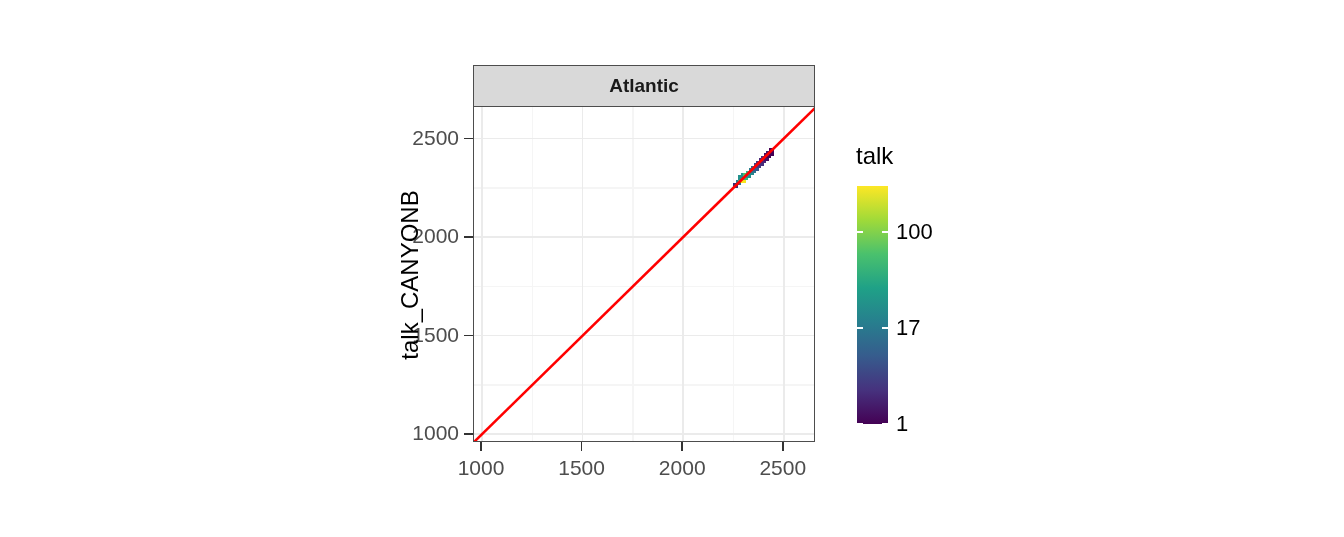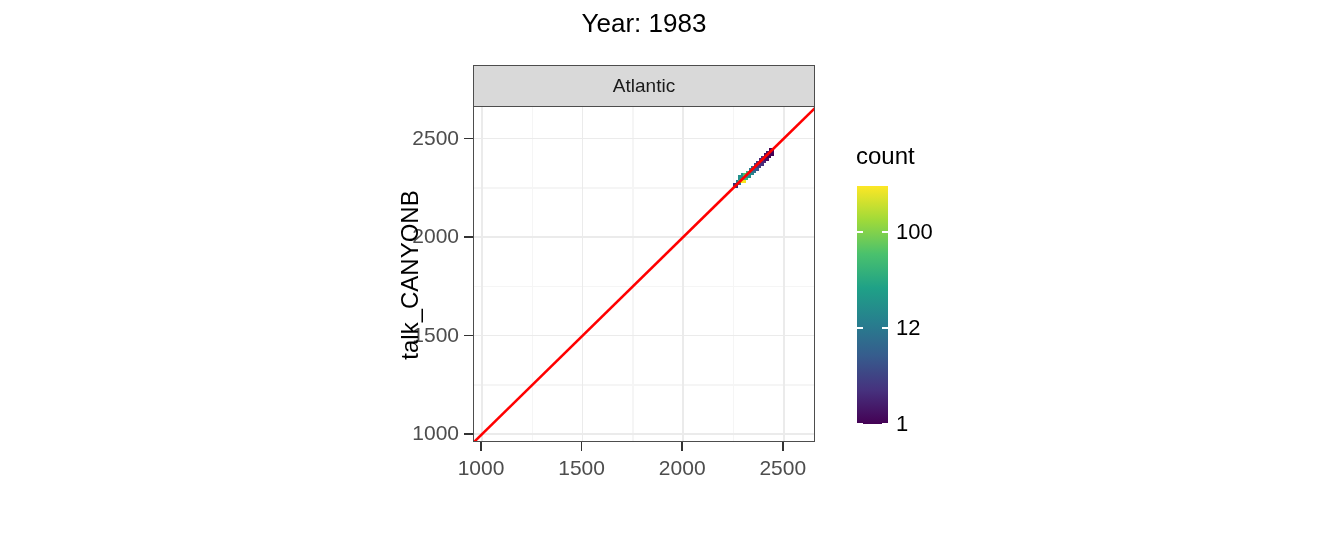--- a/index.html
+++ b/index.html
@@ -44,20 +44,21 @@
     box-sizing: border-box;
   }
   .facet-strip-label {
     position: absolute;
     left: 0; right: 0;
     top: 50%;
     transform: translateY(-50%);
     text-align: center;
     font-size: 19px;
     color: #1a1a1a;
+    font-weight: bold;
   }
   
   .panel {
     position: absolute;
     left: 473px;
     top: 107px;
     width: 342px;
     height: 335px;
     background: #ffffff;
     border: 1.5px solid #4d4d4d;
@@ -170,21 +171,20 @@
     color: #000000;
     white-space: nowrap;
     transform: translateY(-50%);
   }
 </style>
 </head>
 <body>
 
 <div id="root">
 
-  <div class="plot-title">Year: 1983</div>
 
   <div class="facet-strip">
     <div class="facet-strip-label">Atlantic</div>
   </div>
 
   <div class="panel">
     <div class="panel-inner" id="panel-inner">
         <div class="gridline-minor-v" style="left: 57.5912px;"></div>
         <div class="gridline-minor-v" style="left: 158.179px;"></div>
         <div class="gridline-minor-v" style="left: 258.768px;"></div>
@@ -248,28 +248,28 @@
       <div class="axis-tick-x" style="left: 580.885px; top: 442px;"></div>
       <div class="axis-label-x" style="left: 531.635px; width: 100px; top: 456px;">1500</div>
       <div class="axis-tick-x" style="left: 681.474px; top: 442px;"></div>
       <div class="axis-label-x" style="left: 632.224px; width: 100px; top: 456px;">2000</div>
       <div class="axis-tick-x" style="left: 782.062px; top: 442px;"></div>
       <div class="axis-label-x" style="left: 732.812px; width: 100px; top: 456px;">2500</div>
     </div>
 
   <div class="axis-title-y" id="y-axis-title" style="left: 396px; top: 274.5px; transform: rotate(-90deg) translate(-50%, 0px);">talk_CANYONB</div>
 
-  <div class="legend-title">count</div>
+  <div class="legend-title">talk</div>
   <div class="legend-bar" id="legend-bar" style="background: linear-gradient(rgb(253, 231, 37), rgb(160, 218, 57), rgb(74, 193, 109), rgb(31, 161, 135), rgb(39, 127, 142), rgb(54, 92, 141), rgb(70, 50, 126), rgb(68, 1, 84));">
       <div class="legend-tick legend-tick-left" style="top: 44.8415px;"></div>
       <div class="legend-tick legend-tick-right" style="top: 44.8415px;"></div>
       <div class="legend-tick legend-tick-left" style="top: 140.921px;"></div>
       <div class="legend-tick legend-tick-right" style="top: 140.921px;"></div>
       <div class="legend-tick legend-tick-left" style="top: 237px;"></div>
       <div class="legend-tick legend-tick-right" style="top: 237px;"></div>
     </div>
   <div id="legend-labels">
       <div class="legend-label" style="top: 231.841px;">100</div>
-      <div class="legend-label" style="top: 327.921px;">12</div>
+      <div class="legend-label" style="top: 327.921px;">17</div>
       <div class="legend-label" style="top: 424px;">1</div>
     </div>
 
 </div>
 
 </body></html>

